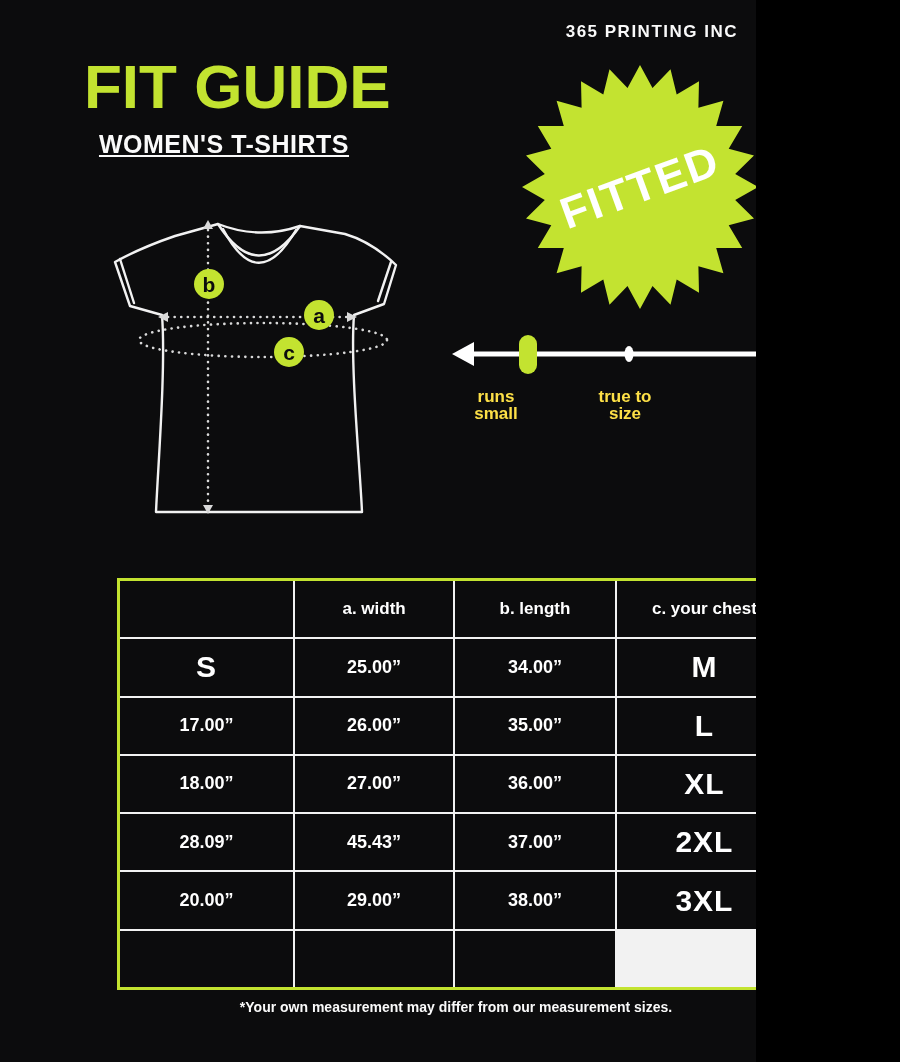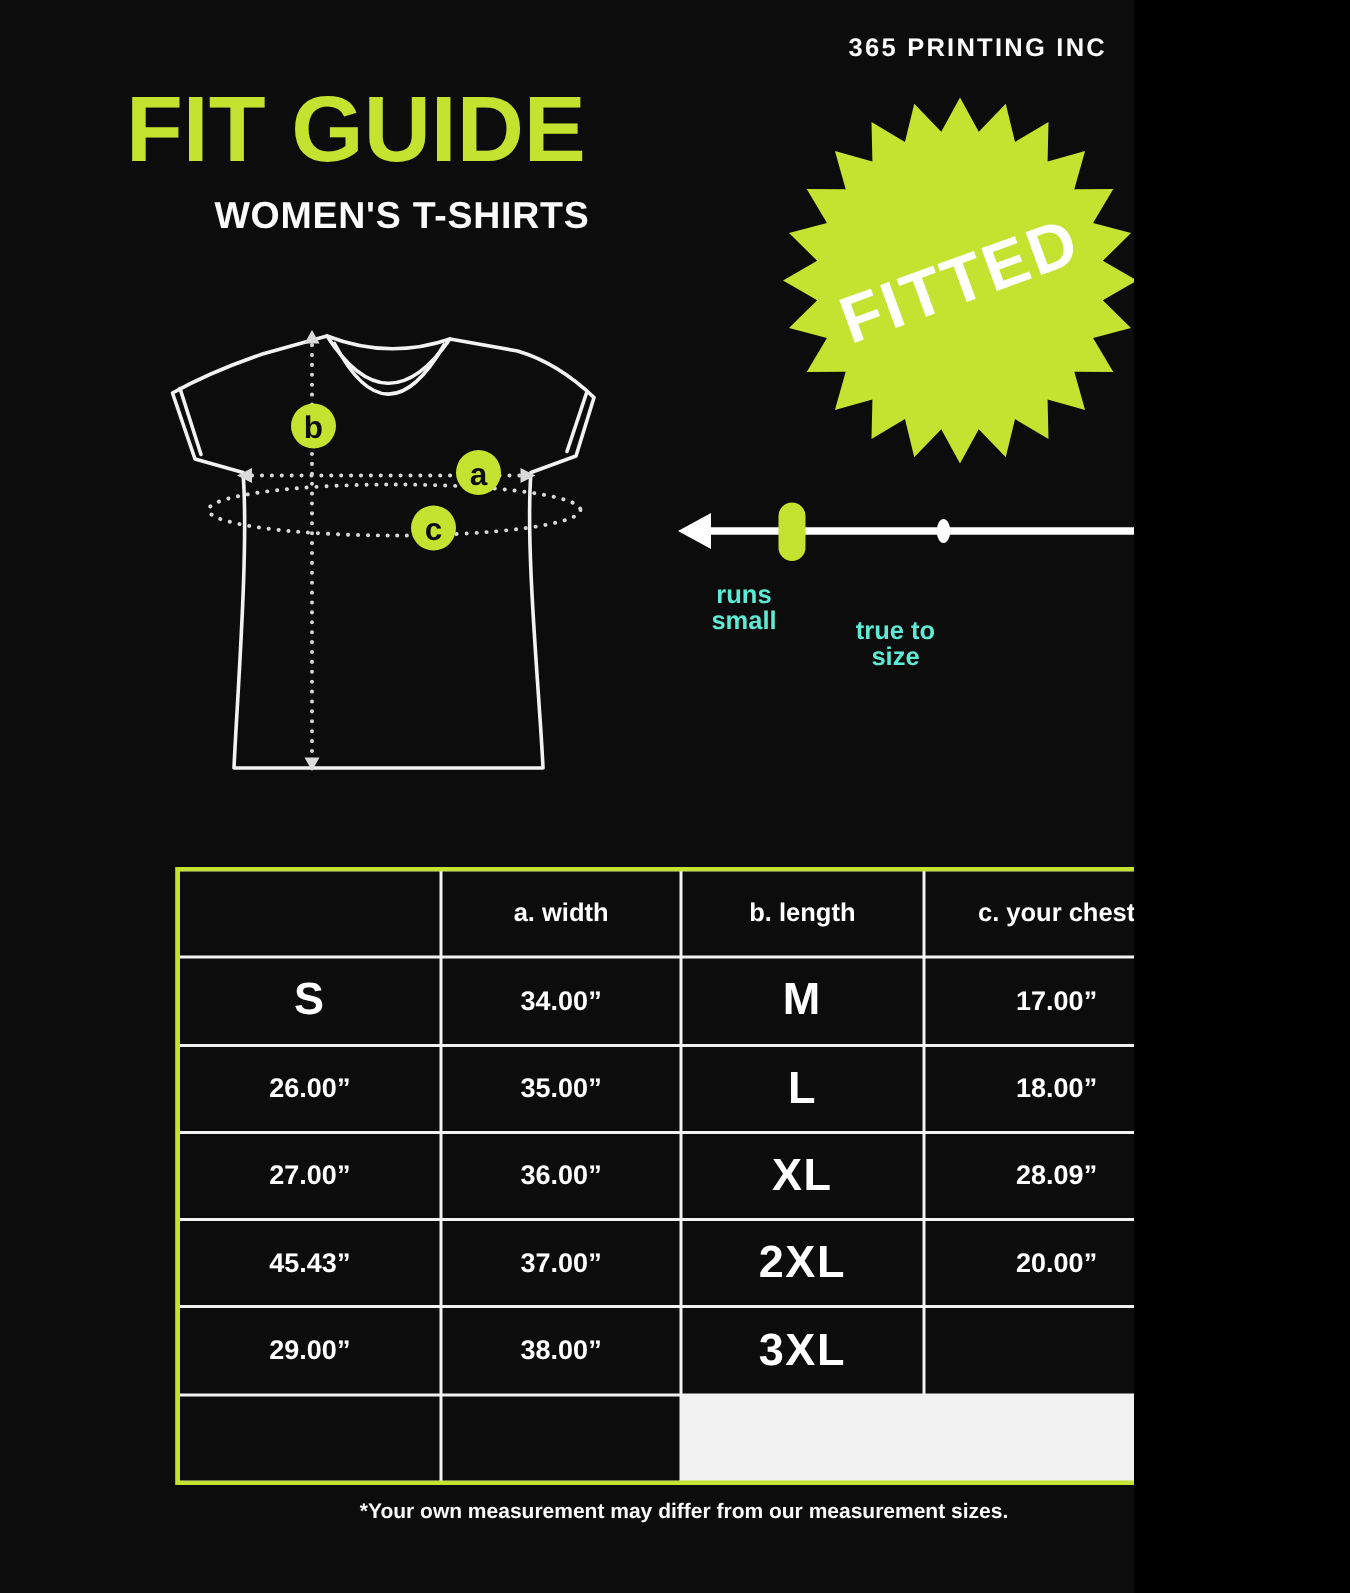--- a/index.html
+++ b/index.html
@@ -15,21 +15,21 @@
     position:absolute; top:22px; right:18px;
     font-size:17px; letter-spacing:1.5px; color:#fafafa;
   }
   .title {
     position:absolute; top:56px; left:55px; width:345px;
     font-size:62px; line-height:1; letter-spacing:0px;
     color:var(--accent); white-space:nowrap;margin-left:29px;
   }
   .subtitle {
     position:absolute; top:130px; left:55px; width:338px;
-    text-align:right; font-size:25px; letter-spacing:0.5px; color:#fafafa;
+    text-align:center; font-size:25px; letter-spacing:0.5px; color:#fafafa;text-decoration:underline;
   }
   
   .badge-svg { position:absolute; left:515px; top:60px; }
   .badge-svg text {
     font-family:"Liberation Sans", sans-serif; font-weight:bold;
     font-size:44px; letter-spacing:2px; fill:#ffffff;
   }
   
   .shirt-svg { position:absolute; left:100px; top:196px; }
   .shirt-svg .outline { fill:none; stroke:#f2f2f2; stroke-width:2.4; stroke-linejoin:round; stroke-linecap:round; }
@@ -37,25 +37,25 @@
   .shirt-svg .arrowhead { fill:#d9d9d9; }
   .shirt-svg .marker-circle { fill:var(--accent); }
   .shirt-svg .marker-letter {
     font-family:"Liberation Sans", sans-serif; font-weight:bold;
     font-size:21px; fill:#0c0c0d; text-anchor:middle;
   }
   
   .scale-svg { position:absolute; left:450px; top:330px; }
   .scale-label {
     position:absolute; width:90px; text-align:center;
-    font-size:17px; line-height:1.0; color:#5eead4; top:388px;
+    font-size:17px; line-height:1.0; color:#fde047; top:388px;
   }
   .scale-label span { display:block; }
   #lbl-small { left:451px; }
-  #lbl-true  { left:552px;margin-top:24px; }
+  #lbl-true  { left:580px; }
   #lbl-large { left:746px; }
   
   .size-table {
     position:absolute; left:117px; top:578px; width:678px; height:412px;
     display:grid;
     grid-template-columns:26fr 23.7fr 24fr 26.3fr;
     grid-template-rows:repeat(7, 1fr);
     gap:2px; background:#f2f2f2;
     border:3px solid var(--accent);
   }
@@ -143,20 +143,21 @@
     <span>large</span>
   </div>
 
   <div class="size-table">
     <div class="th"></div>
     <div class="th">a. width</div>
     <div class="th">b. length</div>
     <div class="th">c. your chest</div>
 
     <div class="size-cell">S</div>
+    <div class="val-cell">25.00”</div>
     <div class="val-cell">34.00”</div>
 
     <div class="size-cell">M</div>
     <div class="val-cell">17.00”</div>
     <div class="val-cell">26.00”</div>
     <div class="val-cell">35.00”</div>
 
     <div class="size-cell">L</div>
     <div class="val-cell">18.00”</div>
     <div class="val-cell">27.00”</div>

